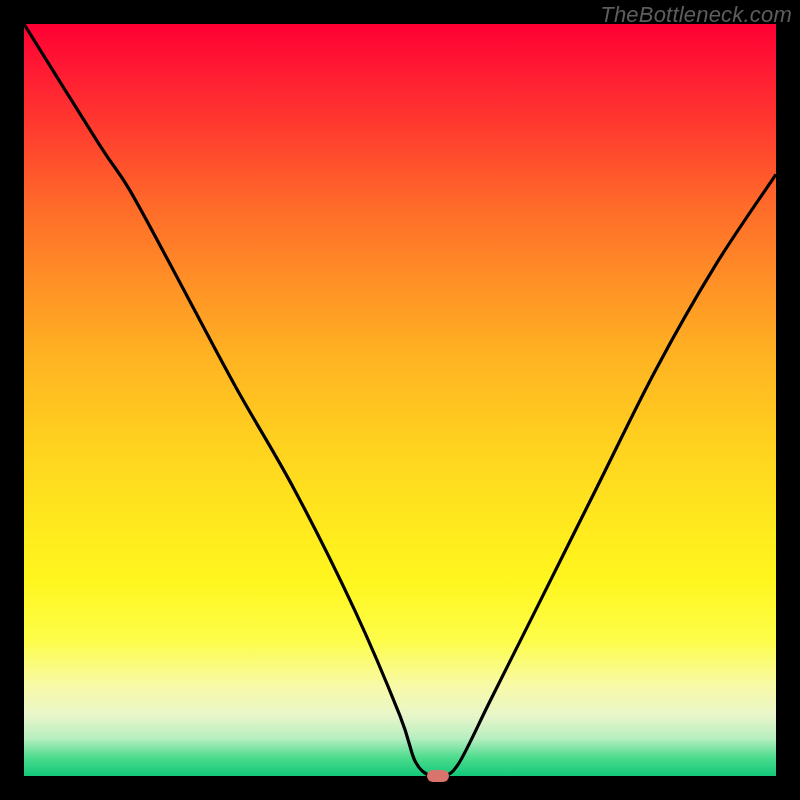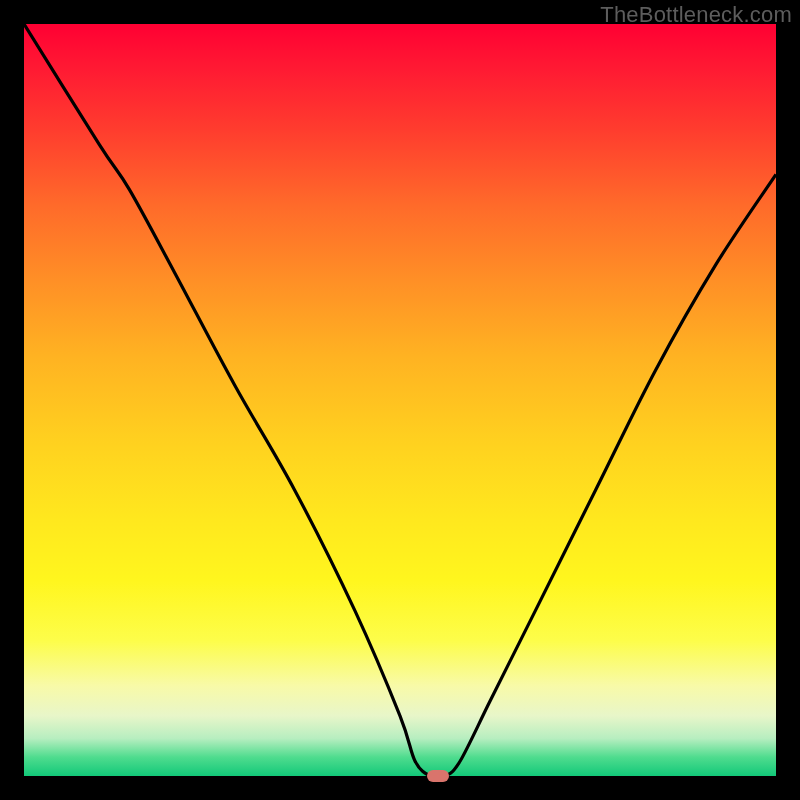--- a/index.html
+++ b/index.html
@@ -45,20 +45,21 @@
   .watermark {
     position: absolute;
     top: 2px;
     right: 8px;
     color: #5d5d5d;
     font-size: 22px;
     font-weight: 500;
     letter-spacing: 0.2px;
     z-index: 5;
     user-select: none;
+    font-style: italic;
   }
   svg.curve {
     position: absolute;
     left: 0;
     top: 0;
     width: 752px;
     height: 752px;
     z-index: 3;
   }
   .dot {

